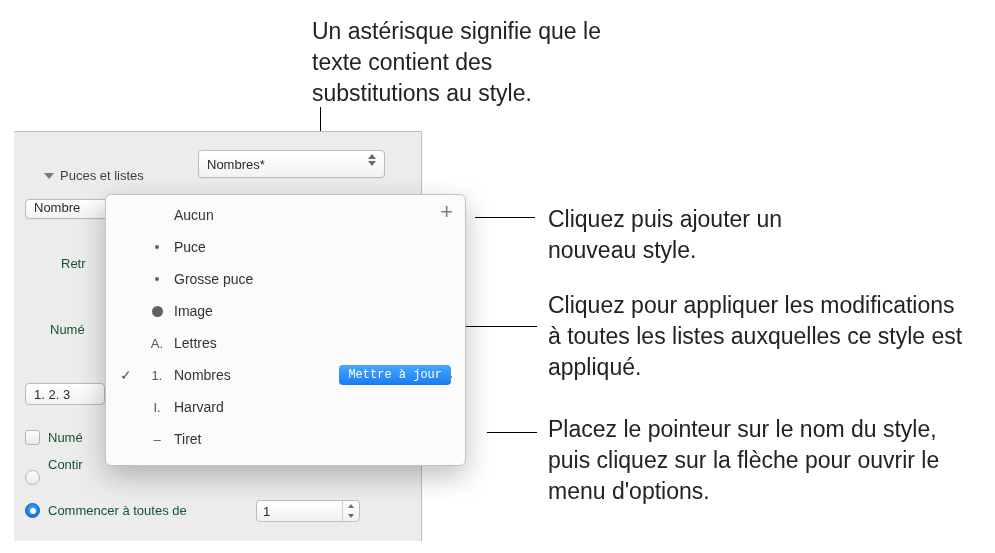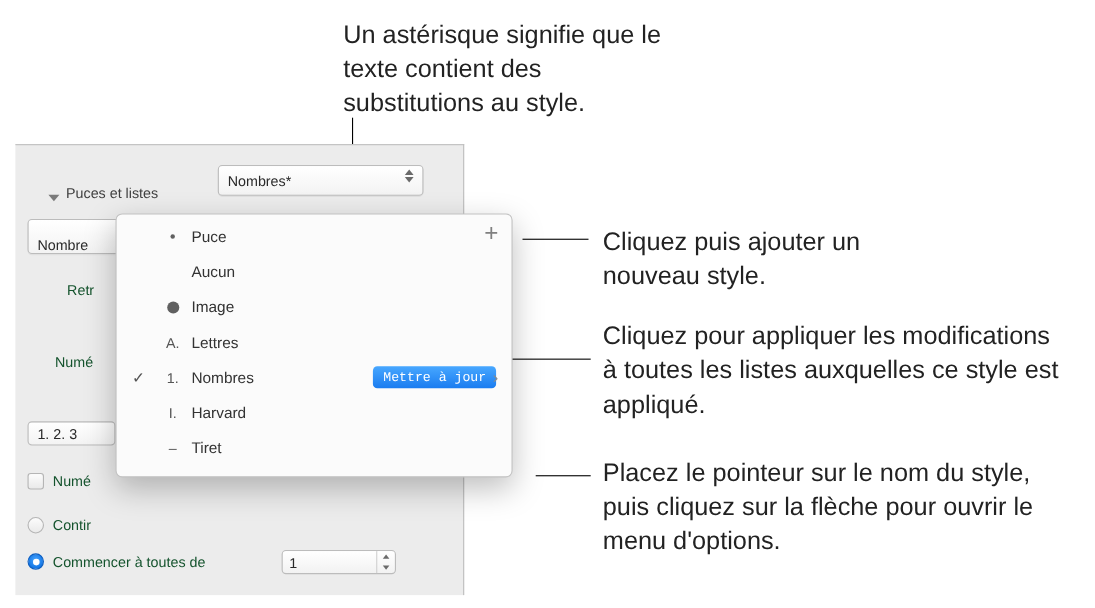--- a/index.html
+++ b/index.html
@@ -35,21 +35,21 @@
     height: 410px;
     background: #ececec;
     border: 1px solid #bfbfbf;
     border-left: none;
     border-bottom: none;
     box-sizing: border-box;
   }
 
   .section-header {
     display: flex;
-    align-items: flex-end;
+    align-items: center;
     gap: 6px;
     padding: 20px 0 0 20px;
     color: #3f3f3f;
     font-size: 13px;
   }
   .disclosure {
     width: 0; height: 0;
     border-left: 5px solid transparent;
     border-right: 5px solid transparent;
     border-top: 6px solid #7a7a7a;
@@ -97,23 +97,23 @@
     border-right: 4px solid transparent;
     border-top: 5px solid #6a6a6a;
   }
 
   
   .style-popup2 {
     position: absolute;
     left: 25px;
     top: 199px;
     width: 85px;
-    height: 32px;
-    display: flex;
-    align-items: flex-end;
+    height: 20px;
+    display: flex;
+    align-items: flex-start;
     padding: 0 8px;
     background: linear-gradient(#ffffff, #f3f3f3);
     border: 1px solid #bcbcbc;
     border-radius: 4px;
     box-sizing: border-box;
     box-shadow: 0 1px 0 rgba(0,0,0,0.05);
     font-size: 13px;
   }
 
   .bg-label {
@@ -338,21 +338,21 @@
 <div class="bg-label" style="left:50px; top:322px;">Numé</div>
 
 <div class="num-popup">
   <span>1. 2. 3</span>
 </div>
 
 <div class="checkbox" style="top:430px;"></div>
 <div class="bg-label" style="left:48px; top:430px;">Numé</div>
 
 <div class="radio" style="top:470px;"></div>
-<div class="bg-label" style="left:48px; top:470px;">Contir</div>
+<div class="bg-label" style="left:48px; top:457px;">Contir</div>
 
 <div class="radio selected" style="top:503px;"></div>
 <div class="bg-label" style="left:48px; top:503px;">Commencer à toutes de</div>
 
 <div class="stepper" style="left:256px; top:500px;">
   <span>1</span>
   <div class="arrows">
     <div>
         <span class="tri-up"></span>
       </div>
@@ -360,31 +360,37 @@
         <span class="tri-down"></span>
       </div>
   </div>
 </div>
 
 <div class="popover">
   <div class="plus">+</div>
   <div class="pop-list">
 
     <div class="pop-item">
+      <span class="marker"></span>
+      <span class="label-text">Aucun</span>
+    </div>
+
+    <div class="pop-item">
       <span class="marker img">
           <span class="marker-dot-sm"></span>
         </span>
       <span class="label-text">Puce</span>
     </div>
 
     <div class="pop-item">
-      <span class="marker"></span>
-      <span class="label-text">Aucun</span>
-    </div>
-
+      <span class="marker img">
+          <span class="marker-dot-sm"></span>
+        </span>
+      <span class="label-text">Grosse puce</span>
+    </div>
 
     <div class="pop-item">
       <span class="marker img">
           <span class="marker-dot-lg"></span>
         </span>
       <span class="label-text">Image</span>
     </div>
 
     <div class="pop-item">
       <span class="marker">A.</span>

